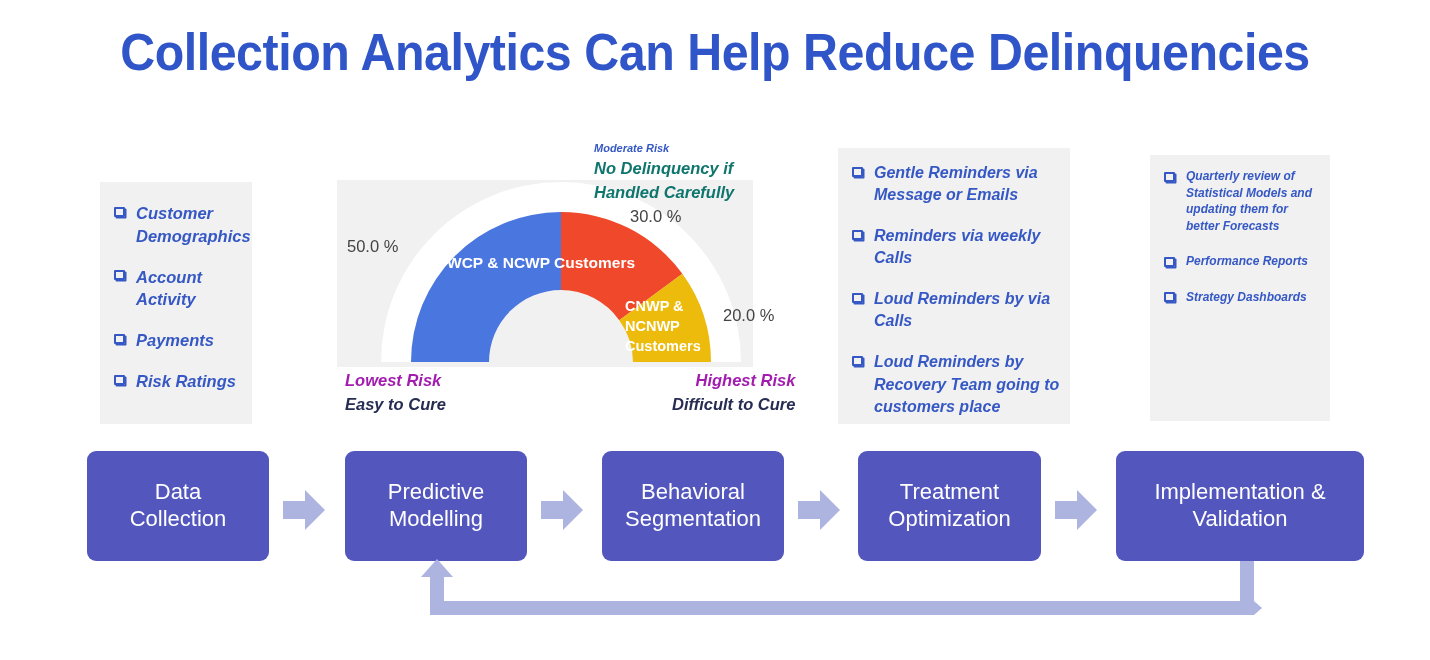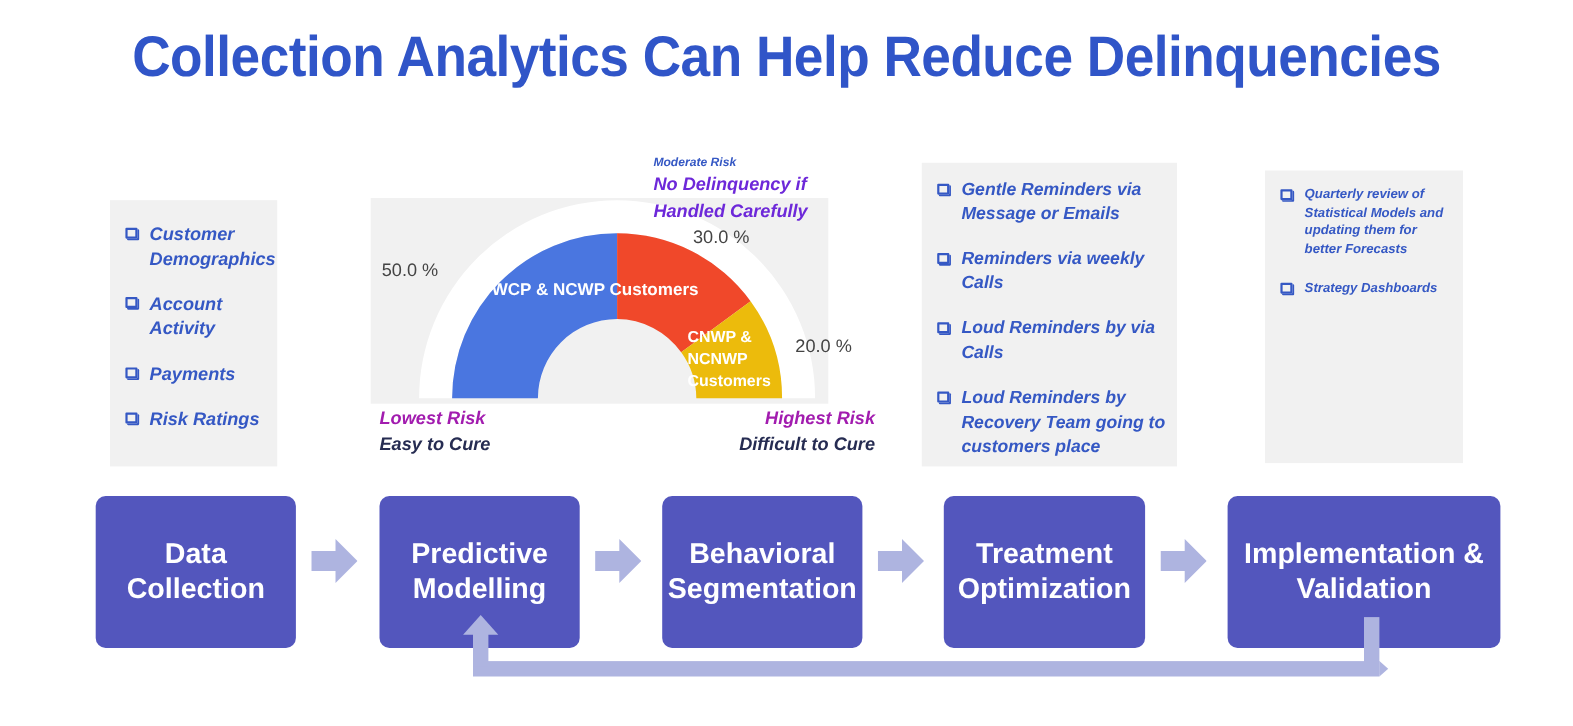--- a/index.html
+++ b/index.html
@@ -72,41 +72,41 @@
     position:absolute;color:#444444;font-size:16.5px;font-weight:400;
     white-space:nowrap;
   }
   #pct-left{left:347px;top:237px;}
   #pct-top{left:630px;top:207px;}
   #pct-right{left:723px;top:306px;}
 
   .gauge-note{position:absolute;white-space:nowrap;line-height:1.45;}
   #note-moderate{left:594px;top:141px;}
   #note-moderate .hdr{color:#3558c4;font-style:italic;font-weight:600;font-size:11px;}
-  #note-moderate .sub{color:#6d28d9;font-style:italic;font-weight:600;font-size:16.5px;}
+  #note-moderate .sub{color:#0f766e;font-style:italic;font-weight:600;font-size:16.5px;}
 
   #note-lowest{left:345px;top:369px;text-align:left;}
   #note-highest{left:672px;top:369px;text-align:right;}
   #note-lowest .hdr,#note-highest .hdr{color:#a21caf;font-style:italic;font-weight:600;font-size:16.5px;}
   #note-lowest .sub,#note-highest .sub{color:#262c52;font-style:italic;font-weight:600;font-size:16.5px;}
 
   
   #flow{position:absolute;left:0;top:0;width:1430px;height:660px;pointer-events:none;}
   .flow-box{
     position:absolute;
     background:#5356bd;
     border-radius:9px;
     color:#ffffff;
-    font-size:26px;
-    font-weight:700;
+    font-size:22px;
+    font-weight:400;
     display:flex;align-items:center;justify-content:center;
     text-align:center;
     line-height:1.22;
     box-sizing:border-box;
-    top:451px;height:138px;
+    top:451px;height:110px;
   }
   #flow-box-0{left:87px;width:182px;}
   #flow-box-1{left:345px;width:182px;}
   #flow-box-2{left:602px;width:182px;}
   #flow-box-3{left:858px;width:183px;}
   #flow-box-4{left:1116px;width:248px;}
 
   .flow-arrow{position:absolute;top:490px;width:42px;height:40px;}
   #flow-arrow-0{left:283px;}
   #flow-arrow-1{left:541px;}
@@ -201,20 +201,24 @@
   </div>
 
   <div class="panel" id="panel-validation">
     <ul class="bullet-list">
       <li class="bullet-item">
         <span class="bullet-box"></span>
         <span>Quarterly review of Statistical Models and updating them for better Forecasts</span>
       </li>
       <li class="bullet-item">
         <span class="bullet-box"></span>
+        <span>Performance Reports</span>
+      </li>
+      <li class="bullet-item">
+        <span class="bullet-box"></span>
         <span>Strategy Dashboards</span>
       </li>
     </ul>
   </div>
 
   <div class="flow-box" id="flow-box-0">
     <span>
       <span>Data</span><br>
       <span>Collection</span>
     </span>

